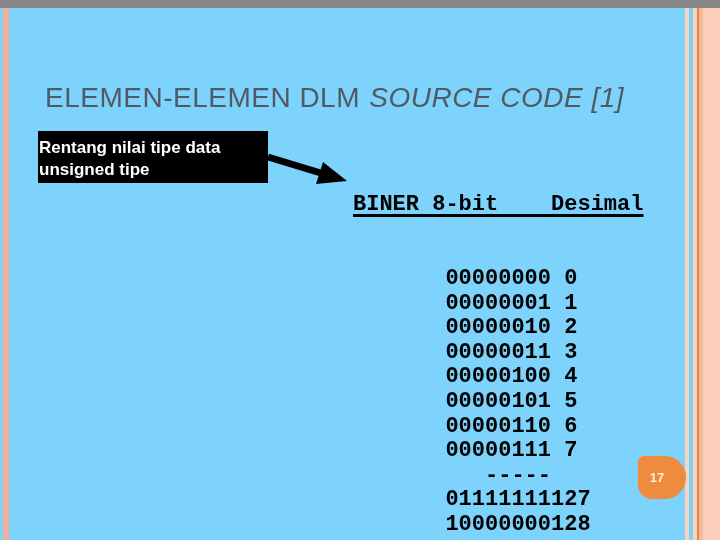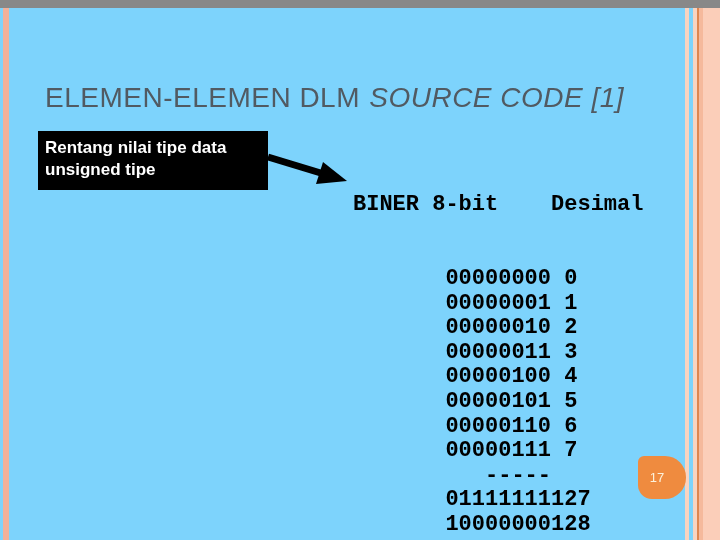--- a/index.html
+++ b/index.html
@@ -21,49 +21,50 @@
   .rs5{left:703px;width:17px;background:#fbceb9;}
   
   .title{
     position:absolute;left:45px;top:74px;margin:0;
     font-size:28px;font-weight:400;color:#515a62;
     letter-spacing:0.5px;white-space:nowrap;
   }
   .title .em{font-style:italic;margin-left:0.33em;}
   
   .callout{
-    position:absolute;left:38px;top:123px;width:230px;height:59px;
+    position:absolute;left:38px;top:123px;width:230px;height:52px;
     background:#000000;color:#ffffff;
-    box-sizing:border-box;padding:6px 7px;
+    box-sizing:border-box;padding:6px 1px;
     font-size:17px;font-weight:700;line-height:22px;
   }
   
   .arrow{position:absolute;left:262px;top:140px;}
   
   .codeblock{
     position:absolute;left:353px;top:136px;
     font-family:"Liberation Mono","DejaVu Sans Mono",monospace;
     font-size:22px;font-weight:700;color:#000000;
     line-height:24.6px;white-space:pre;
   }
   .thead{
+    text-decoration:underline;
     text-decoration-thickness:3px;
     text-underline-offset:4px;
   }
   .trow .bin{display:inline-block;width:15ch;white-space:pre;text-align:right;}
   .trow .dec{display:inline-block;width:3ch;text-align:center;}
   
   .badge{
     position:absolute;left:638px;top:448px;width:48px;height:43px;
     background:#ef8b3f;
     border-radius:6px 21px 21px 14px;
     display:flex;align-items:center;justify-content:center;
   }
   .badge span{
-    color:#fcf2dc;font-size:13px;font-weight:400;
+    color:#fcf2dc;font-size:13px;font-weight:700;
     padding-right:10px;
   }
 </style>
 </head>
 <body>
 
 <div class="slide">
 
   <div class="stripe stripe-left"></div>
   <div class="stripe rs1"></div>

